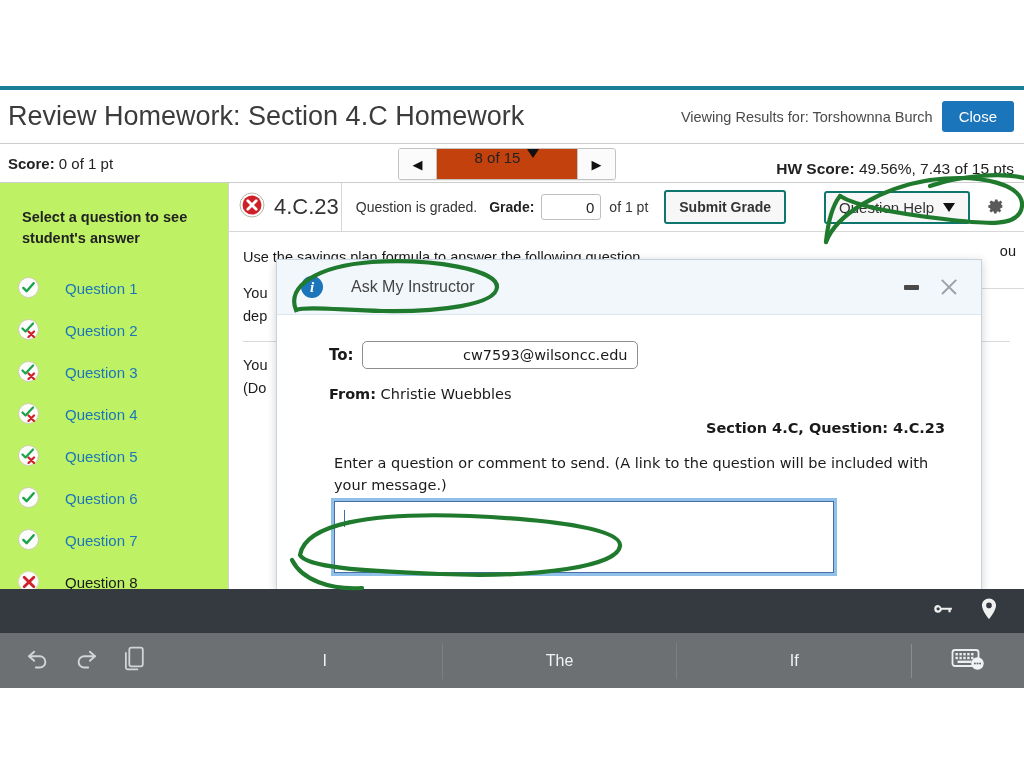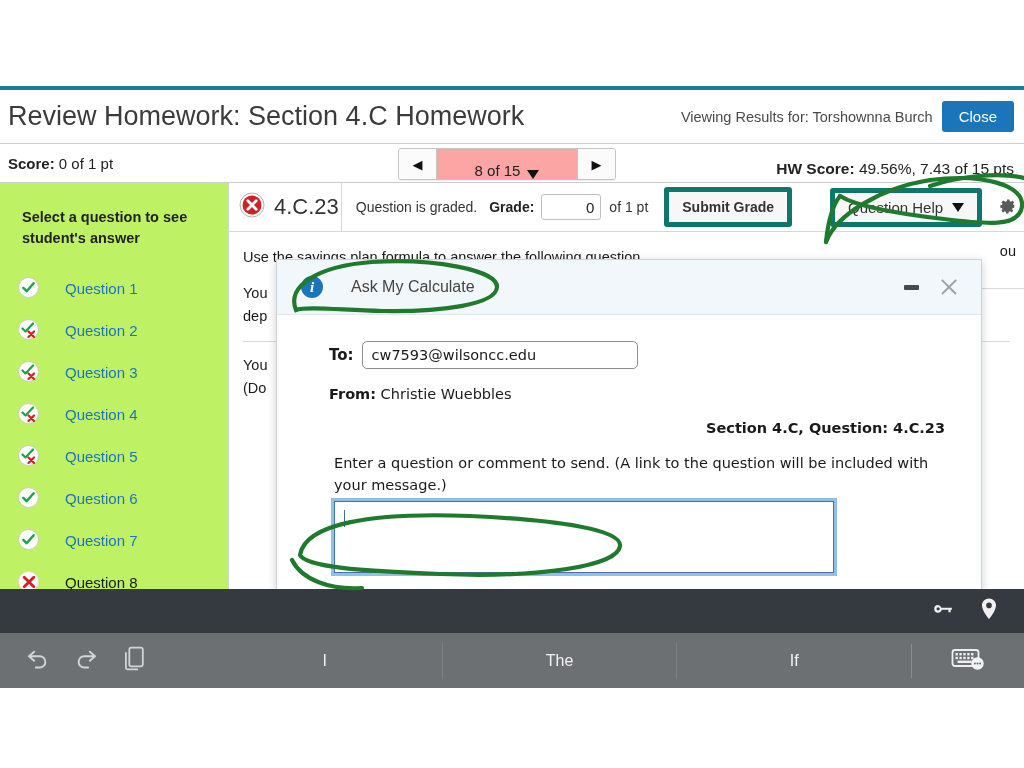--- a/index.html
+++ b/index.html
@@ -111,26 +111,26 @@
     background: #fbfbfb;
     cursor: pointer;
     font-size: 13px;
     color: #111;
   }
   .pager-arrow.left { border-right: 1px solid #c4c4c4; }
   .pager-arrow.right { border-left: 1px solid #c4c4c4; }
   .pager-label {
     min-width: 140px;
     display: flex;
-    align-items: flex-end;
+    align-items: flex-start;
     justify-content: center;
     gap: 7px;
     font-size: 15px;
     color: #222;
-    background: #fca5a5;
+    background: #c2410c;
     cursor: pointer;
   }
   .caret-down {
     width: 0; height: 0;
     border-left: 6px solid transparent;
     border-right: 6px solid transparent;
     border-top: 9px solid #111;
   }
   .hw-score {
     position: absolute;
@@ -255,21 +255,21 @@
   }
   .of-pt {
     font-size: 14px;
     color: #333;
     margin-left: 8px;
     white-space: nowrap;
   }
   .tb-btn {
     margin-left: 16px;
     background: #f7f7f7;
-    border: 5px solid #0f766e;
+    border: 2px solid #0f766e;
     border-radius: 3px;
     font-size: 14px;
     font-weight: bold;
     color: #333;
     padding: 7px 13px;
     cursor: pointer;
     font-family: "Liberation Sans", sans-serif;
     white-space: nowrap;
   }
   .tb-btn.help {
@@ -388,20 +388,21 @@
     width: 276px;
     height: 28px;
     border: 1px solid #8d8d8d;
     border-radius: 5px;
     padding: 0 9px;
     font-size: 14.5px;
     color: #1a1a1a;
     font-family: "DejaVu Sans", sans-serif;
     box-sizing: border-box;
     background: #fff;
+    text-align: right;
   }
   .from-row {
     margin-top: 17px;
     font-size: 14.5px;
     color: #1a1a1a;
   }
   .from-row b { font-weight: bold; }
   .sec-line {
     margin-top: 18px;
     font-size: 14.5px;
@@ -696,21 +697,21 @@
       </div>
     </div>
 
     <div style="position:absolute; right:8px; top:60px; font-size:14.5px; color:#1a1a1a;">ou</div>
     <div style="position:absolute; right:0; top:105px; width:80px; border-top:1px solid #d9d9d9;"></div>
   </div>
 
   <div class="modal">
     <div class="modal-titlebar">
       <span class="info-icon">i</span>
-      <span class="modal-title">Ask My Calculate</span>
+      <span class="modal-title">Ask My Instructor</span>
       <span class="modal-ctrls">
         <span class="min-btn"></span>
         <span class="x-btn"></span>
       </span>
     </div>
 
     <div class="modal-body">
       <div class="to-row">
         <span class="to-label">To:</span>
         <input class="to-input" value="cw7593@wilsoncc.edu" style="">

